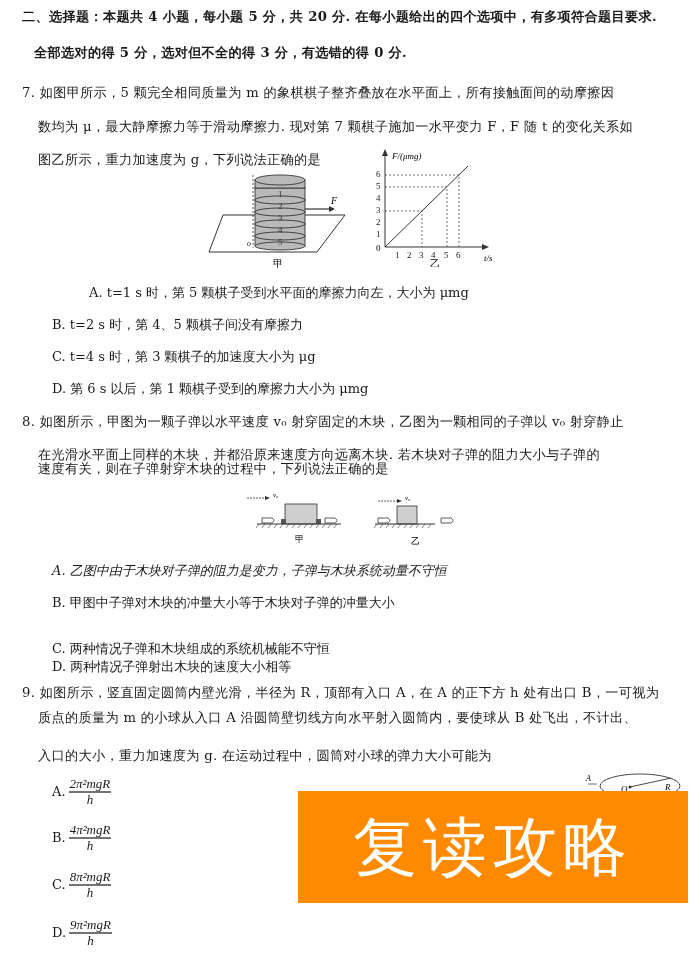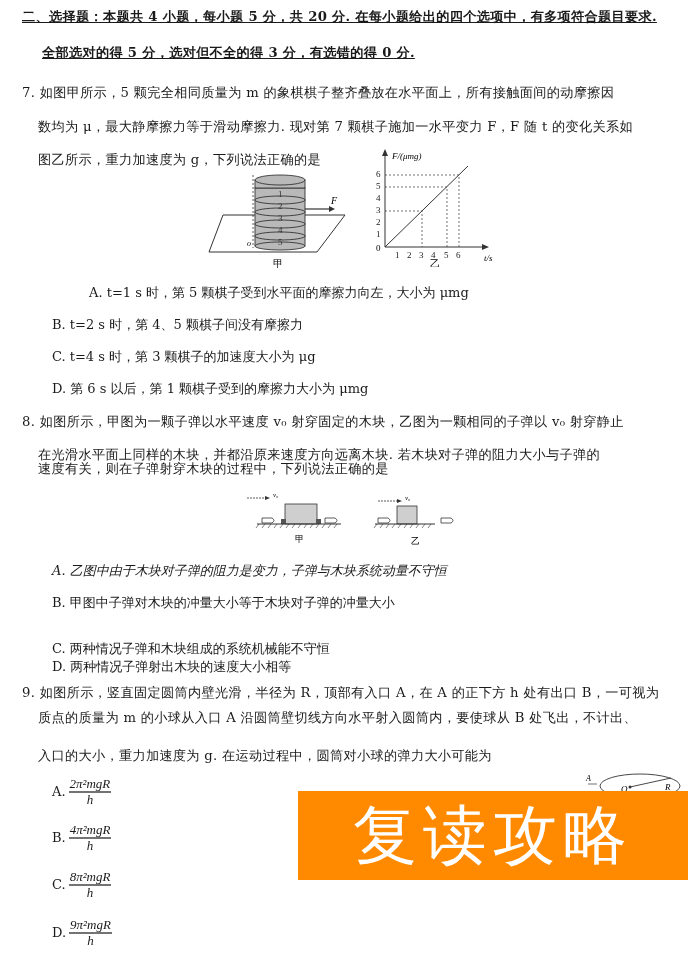--- a/index.html
+++ b/index.html
@@ -5,40 +5,40 @@
   html, body { margin: 0; padding: 0; background: #ffffff; }
   body {
     width: 692px; height: 959px; position: relative; overflow: hidden;
     font-family: "DejaVu Serif", "Liberation Serif", serif;
     color: #1a1a1a;
   }
   .line {
     position: absolute; white-space: nowrap; font-size: 13.2px; line-height: 18px;
     letter-spacing: 0.3px;
   }
-  .bold { font-weight: bold; text-decoration: underline; }
+  .bold { font-weight: bold; }
   .opt { position: absolute; font-size: 13px; white-space: nowrap; }
   svg text { font-family: "Liberation Serif", "DejaVu Serif", serif; }
   .frac-opt { position: absolute; display: flex; align-items: center; font-size: 13px; }
   .frac { display: inline-flex; flex-direction: column; align-items: center; margin-left: 3px; font-family: "Liberation Serif", serif; font-style: italic; font-size: 13px; }
   .frac .num { border-bottom: 2px solid #737373; padding: 0 1px; line-height: 15px; }
   .frac .den { line-height: 14px; }
   .banner {
-    position: absolute; left: 298px; top: 791px; width: 390px; height: 89px;
+    position: absolute; left: 298px; top: 791px; width: 390px; height: 112px;
     background: #ff8a00; color: #ffffff;
     display: flex; align-items: center; justify-content: center;
     font-family: "DejaVu Sans", "Liberation Sans", sans-serif;
     font-size: 64px; letter-spacing: 6px;
   }
 </style>
 </head>
 <body>
 
 <div class="line bold" style="left:22px;top:8px;">二、选择题：本题共 4 小题，每小题 5 分，共 20 分. 在每小题给出的四个选项中，有多项符合题目要求.</div>
-<div class="line bold" style="left:42px;top:44px;">全部选对的得 5 分，选对但不全的得 3 分，有选错的得 0 分.</div>
+<div class="line bold" style="left:34px;top:44px;">全部选对的得 5 分，选对但不全的得 3 分，有选错的得 0 分.</div>
 
 <div class="line" style="left:22px;top:84px;">7. 如图甲所示，5 颗完全相同质量为 m 的象棋棋子整齐叠放在水平面上，所有接触面间的动摩擦因</div>
 <div class="line" style="left:38px;top:118px;">数均为 μ，最大静摩擦力等于滑动摩擦力. 现对第 7 颗棋子施加一水平变力 F，F 随 t 的变化关系如</div>
 <div class="line" style="left:38px;top:151px;">图乙所示，重力加速度为 g，下列说法正确的是</div>
 
 <svg style="position:absolute;left:205px;top:160px;" width="145" height="112" viewBox="0 0 145 112">
   <polygon points="18,55 140,55 112,92 4,92" fill="none" stroke="#333" stroke-width="1"></polygon>
   <line x1="48" y1="15" x2="48" y2="88" stroke="#333" stroke-width="0.8" stroke-dasharray="2,2"></line>
   <g fill="#b9b9b9" stroke="#333" stroke-width="0.9">
     <rect x="50" y="76" width="50" height="10"></rect>

